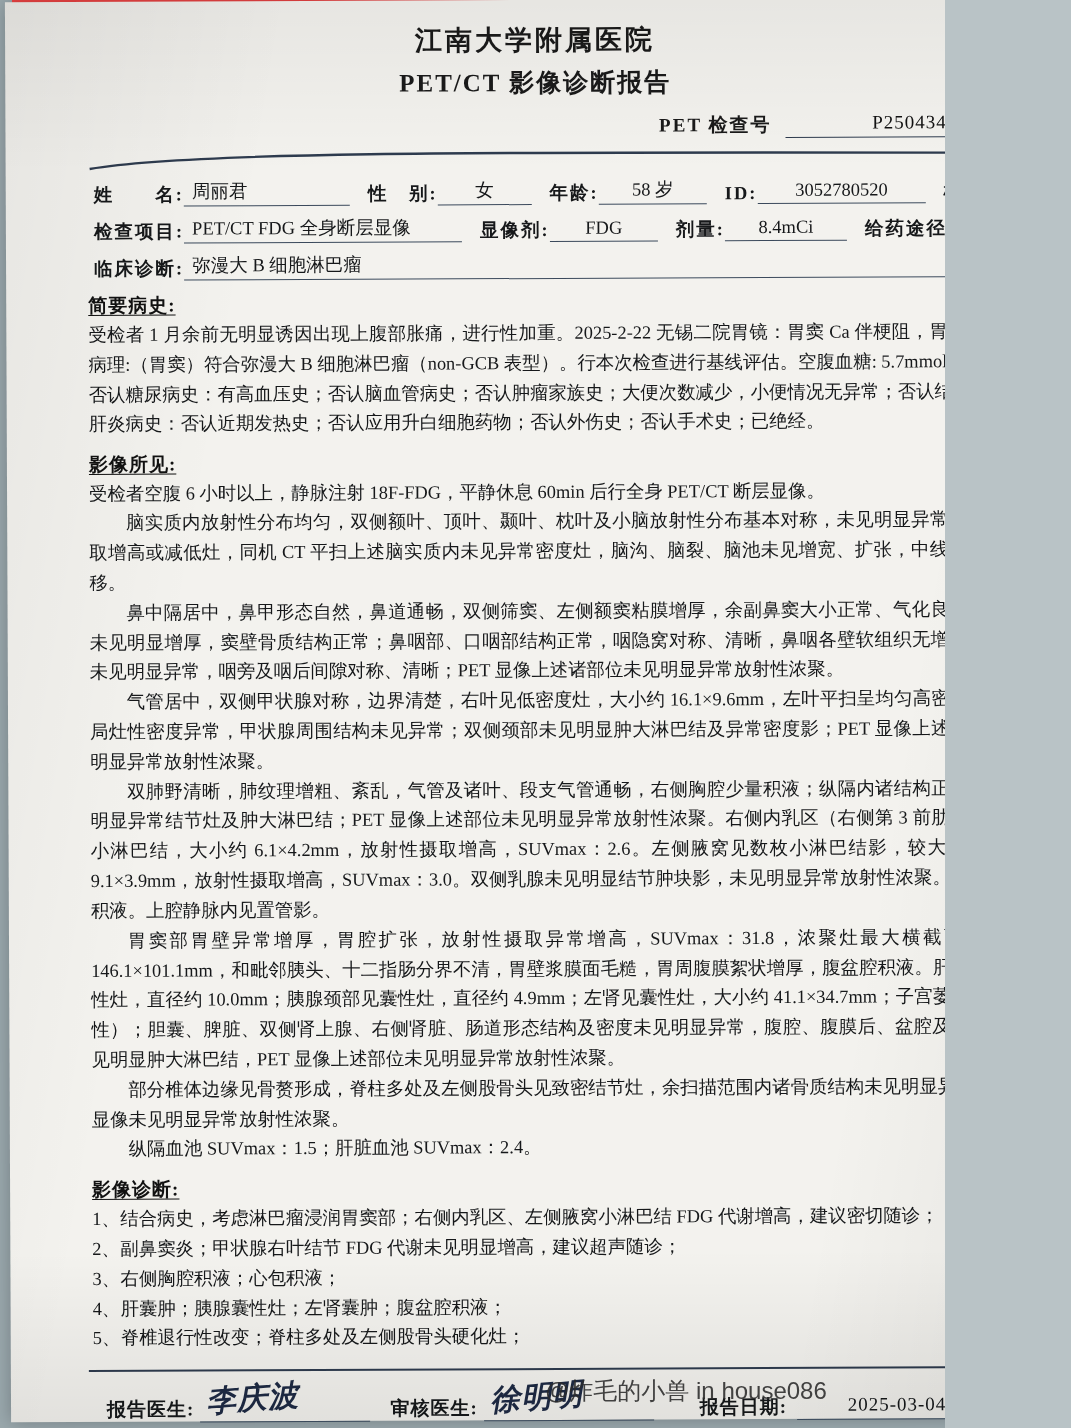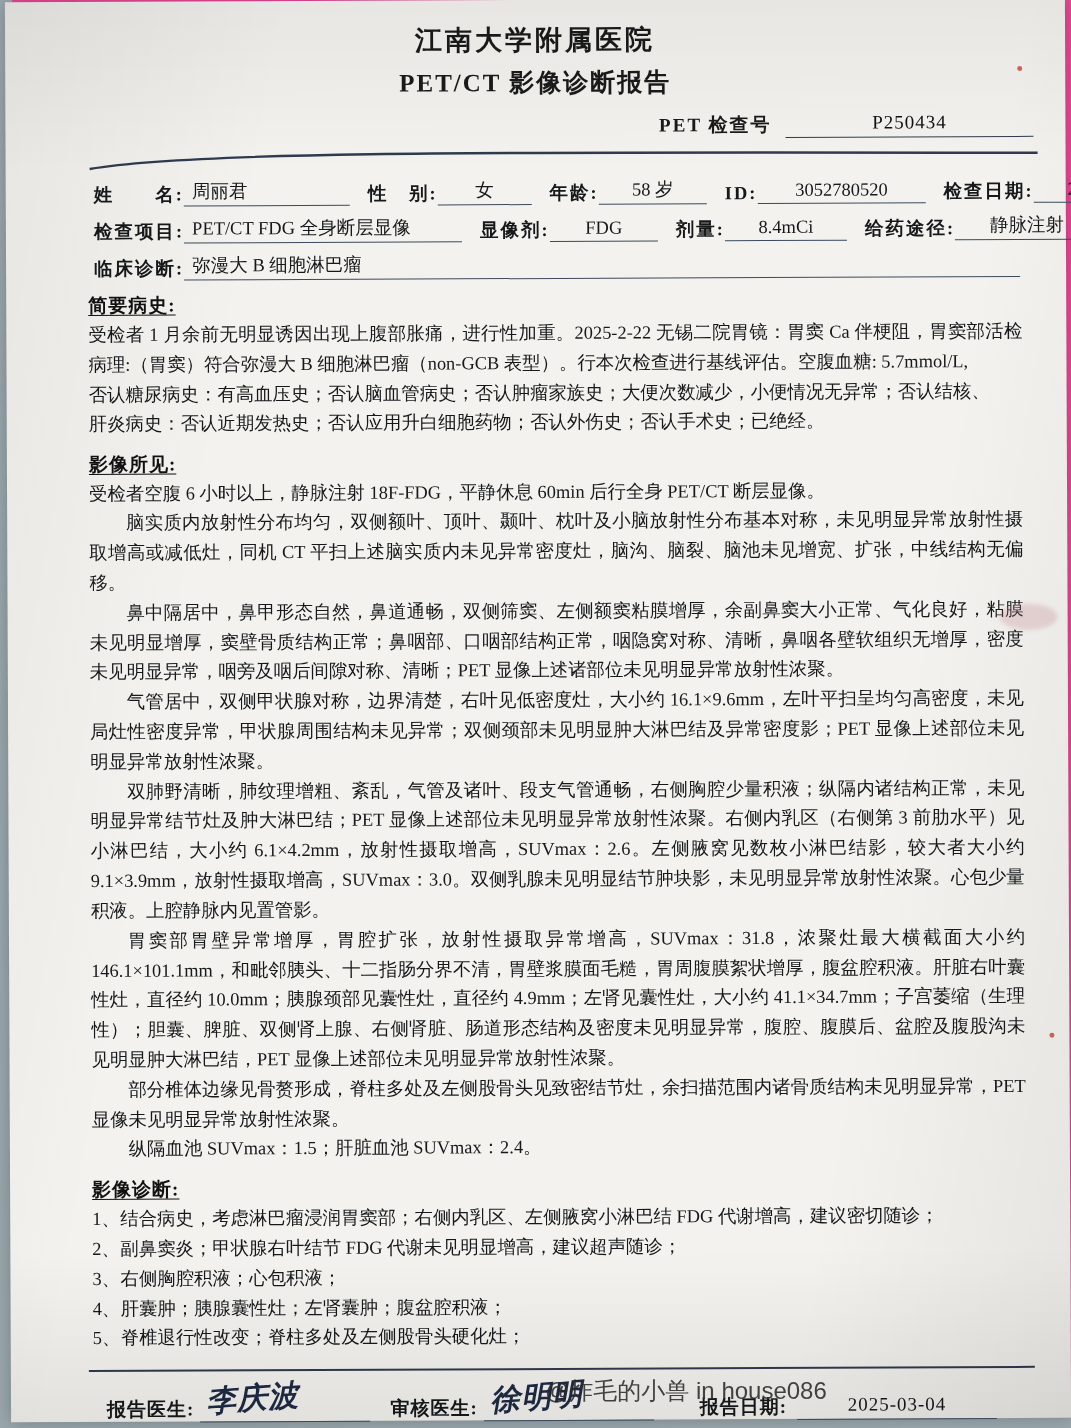--- a/index.html
+++ b/index.html
@@ -5,24 +5,24 @@
   html, body {
     margin: 0;
     padding: 0;
     background: #b9c3c6;
   }
   body {
     font-family: "Liberation Serif", "DejaVu Serif", serif;
   }
   .page {
     position: relative;
-    width: 1071px;
+    width: 945px;
     height: 1428px;
     overflow: hidden;
-    background: #ec4899;
+    background: #ef4444;
   }
   
   .paper {
     position: absolute;
     left: 8px;
     top: 0px;
     width: 1060px;
     height: 1420px;
     background: #f3f2ee;
     box-shadow: 0 0 18px rgba(0,0,0,0.25);

